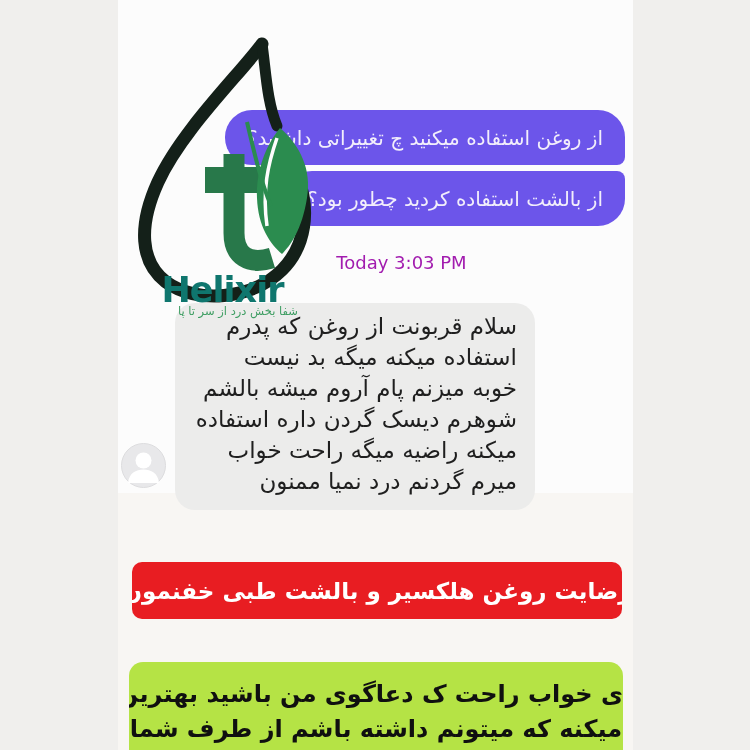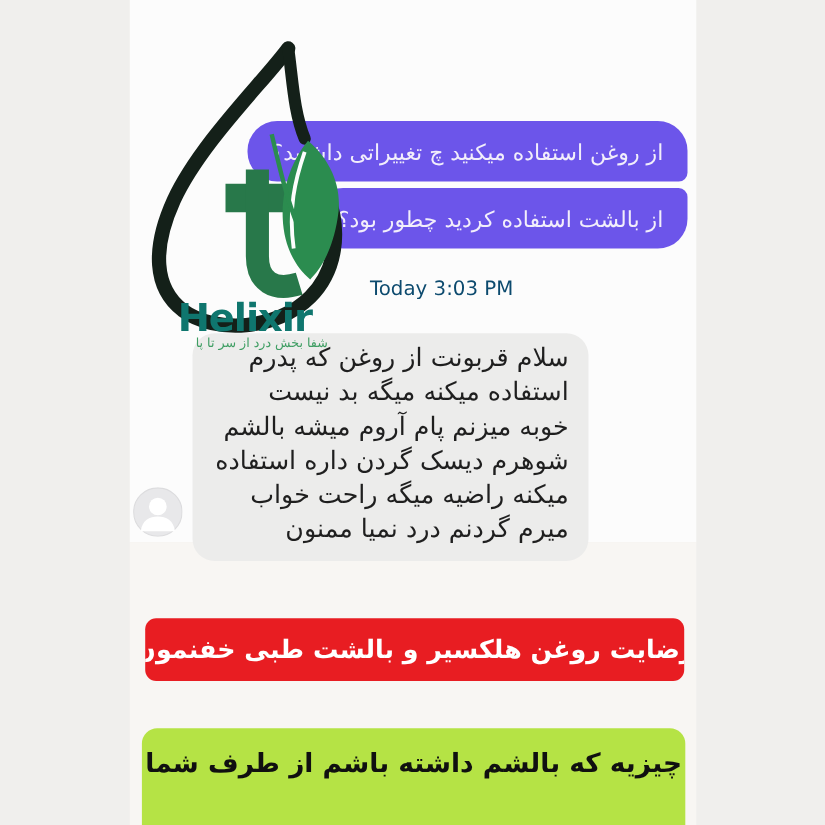--- a/index.html
+++ b/index.html
@@ -23,21 +23,21 @@
     background:#6c55ea;color:#f2eefb;
     display:flex;align-items:center;
     padding:0 22px;white-space:nowrap;
     font-size:20px;z-index:2;
   }
   .bubble-sent.first{top:110px;border-radius:27px 27px 8px 27px;}
   .bubble-sent.second{top:171px;border-radius:27px 8px 27px 27px;justify-content:flex-end;}
   
   .timestamp{
     position:absolute;left:118px;top:252px;width:567px;
-    text-align:center;color:#0c4a6e;font-size:18px;z-index:1;
+    text-align:center;color:#a21caf;font-size:18px;z-index:1;
   }
   
   .bubble-received{
     position:absolute;left:175px;top:303px;width:360px;
     box-sizing:border-box;background:#ececeb;color:#1f1f1f;
     border-radius:20px;padding:8px 18px 13px 18px;
     font-size:23px;line-height:31px;text-align:right;z-index:1;
   }
   
   .avatar{
@@ -98,21 +98,22 @@
       <circle cx="22.5" cy="17.5" r="8" fill="#ffffff"></circle>
       <path d="M 7,40 C 8,30 15,26.5 22.5,26.5 C 30,26.5 37,30 38,40 Z" fill="#ffffff"></path>
     </svg>
   </div>
 
   <div class="banner-red" dir="rtl">
     <span>رضایت روغن هلکسیر و بالشت طبی خفنمون</span>
   </div>
 
   <div class="banner-green" dir="rtl">
-    <div>چیزیه که بالشم داشته باشم از طرف شما</div>
+    <div>ی خواب راحت ک دعاگوی من باشید بهترین</div>
+    <div>میکنه که میتونم داشته باشم از طرف شما</div>
   </div>
 
   <svg class="logo-svg" viewBox="0 0 200 290">
 
     <g>
       <path d="M 132,14 C 110,44 52,100 28,152 C 8,196 10,232 36,252 C 66,274 122,270 152,240 C 176,216 180,180 168,148" fill="none" stroke="#142019" stroke-width="13" stroke-linecap="round"></path>
       <path d="M 132,14 C 136,42 137,72 147,96" fill="none" stroke="#142019" stroke-width="11" stroke-linecap="round"></path>
     </g>
 
     <g>

